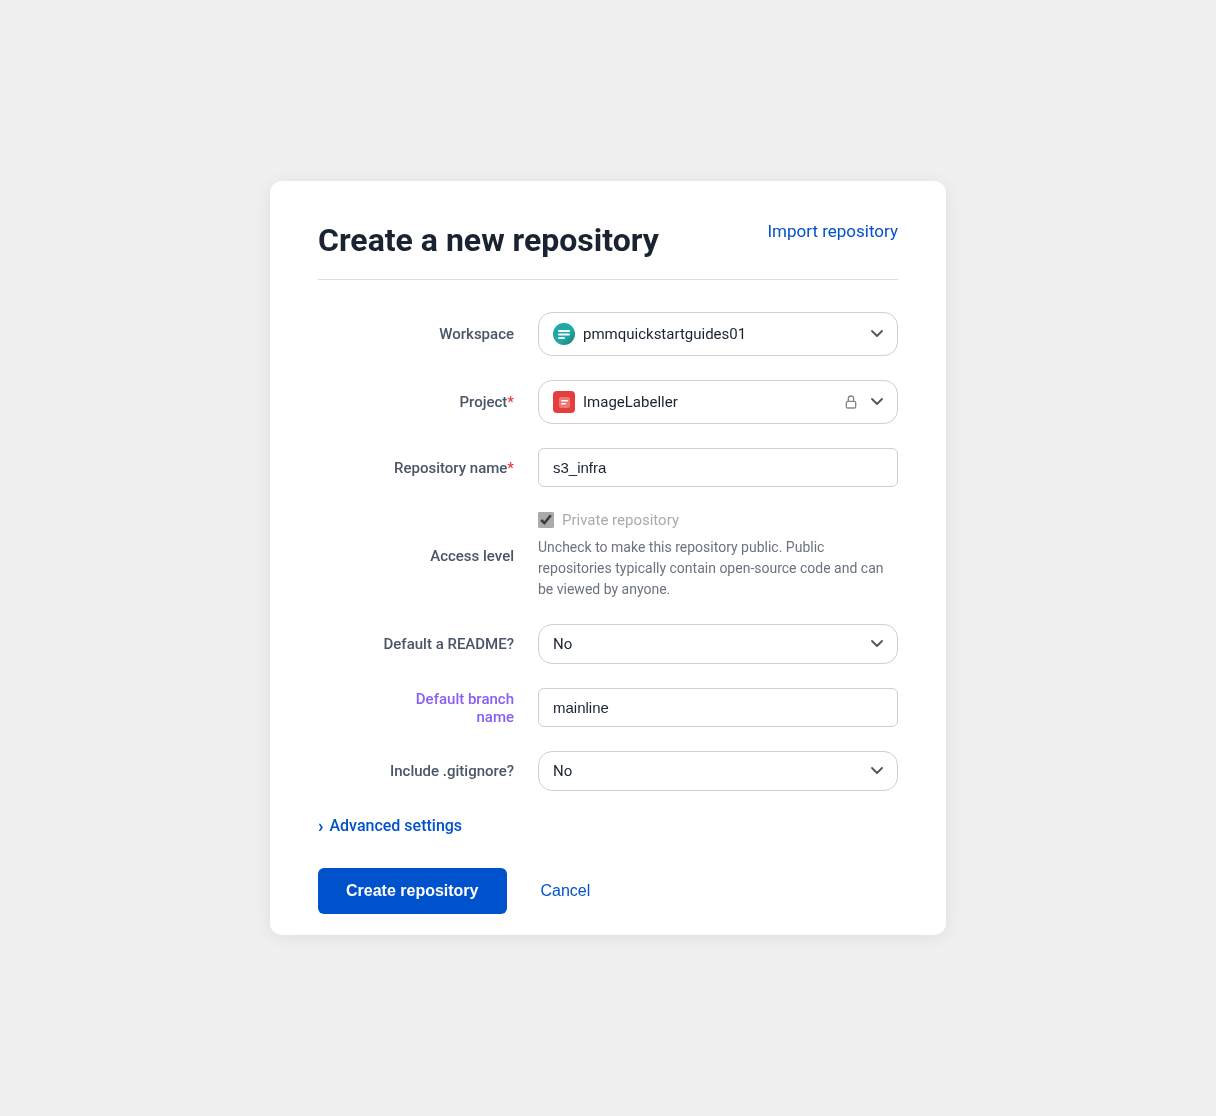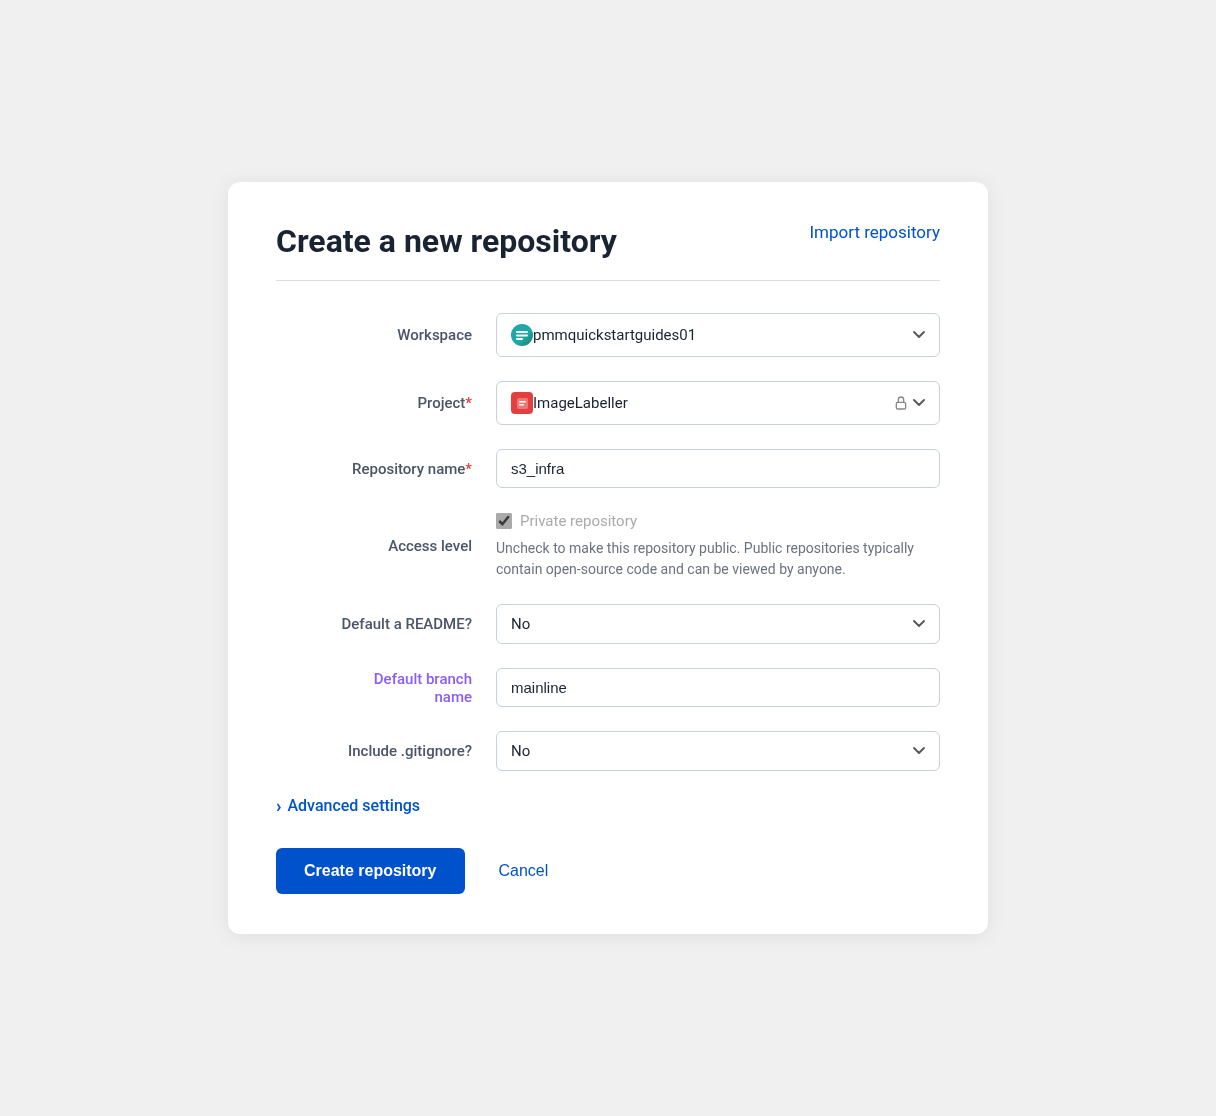--- a/index.html
+++ b/index.html
@@ -7,22 +7,22 @@
       background: #f0f0f0;
       display: flex;
       align-items: center;
       justify-content: center;
       min-height: 100vh;
       font-family: -apple-system, BlinkMacSystemFont, 'Segoe UI', Roboto, sans-serif;
     }
     .modal {
       background: #fff;
       border-radius: 12px;
-      padding: 40px 48px 40px 48px;
-      width: 760px;
+      padding: 40px 48px 21px 48px;
+      width: 676px;
       box-shadow: 0 2px 20px rgba(0,0,0,0.08);
     }
     .header {
       display: flex;
       align-items: flex-start;
       justify-content: space-between;
       margin-bottom: 20px;
     }
     .title {
       font-size: 32px;
@@ -157,23 +157,24 @@
       align-items: center;
       justify-content: center;
       color: #fff;
       font-size: 11px;
       font-weight: 700;
       flex-shrink: 0;
     }
     .select-icon-inside {
       display: flex;
       align-items: center;
+      gap: 8px;
       background: #fff;
       border: 1.5px solid #c8d0dc;
-      border-radius: 6px;
+      border-radius: 14px;
       padding: 10px 14px;
       width: 100%;
       cursor: pointer;
       position: relative;
     }
     .select-icon-text {
       flex: 1;
       font-size: 15px;
       color: #1a2332;
     }

